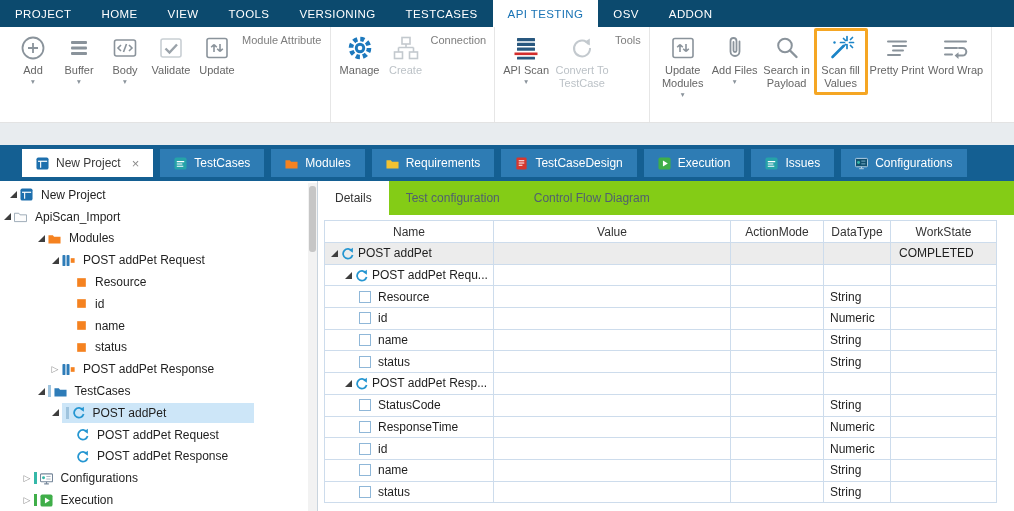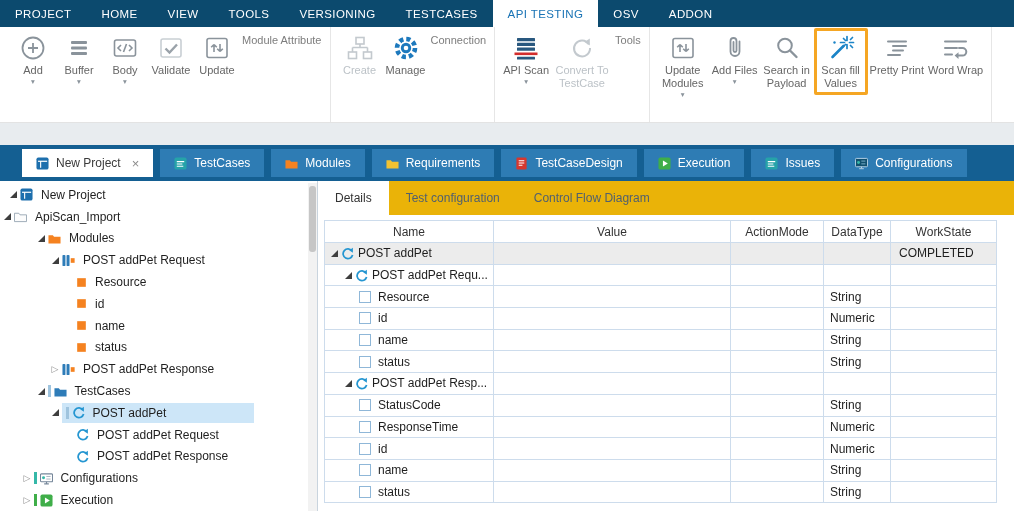--- a/index.html
+++ b/index.html
@@ -43,21 +43,21 @@
   .exp.closed{font-size:9px;color:#8f8f8f;}
   .ticon{display:flex;align-items:center;margin-right:4px;flex:none;}
   .tlabel{padding:2px 4px;}
   .sel{display:flex;align-items:center;background:#cde6f8;padding:1px 4px;width:192px;}
   .bar{display:inline-block;width:2.5px;height:12px;margin-right:3px;flex:none;}
   .bar-blue{background:#9fc4de;}.bar-teal{background:#35b8a8;}.bar-green{background:#3fae49;}
   .vscroll{position:absolute;top:2px;right:0;width:9px;bottom:0;background:#f2f2f2;}
   .vthumb{position:absolute;top:3px;left:1px;width:7px;height:66px;background:#c6c6c6;border-radius:3px;}
 
   .details-panel{flex:1;display:flex;flex-direction:column;min-width:0;}
-  .dtabs{height:34px;background:#eab308;display:flex;align-items:stretch;flex:none;}
+  .dtabs{height:34px;background:#84cc16;display:flex;align-items:stretch;flex:none;}
   .dtab{padding:0 17px;display:flex;align-items:center;font-size:12px;color:#51606e;cursor:default;}
   .dtab.active{background:#fff;color:#333;}
   .dbody{flex:1;background:#fff;padding:5px 0 0 6px;}
 
   .dgrid{display:grid;grid-template-columns:170px 237px 93px 67px 106px;}
   .cell{border-right:1px solid #cddcec;border-bottom:1px solid #cddcec;display:flex;align-items:center;font-size:12px;color:#1e1e1e;height:21.7px;overflow:hidden;white-space:nowrap;}
   .dgrid .cell:first-child{border-left:1px solid #cddcec;}
   .dheader .cell{height:23px;border-top:1px solid #cddcec;justify-content:center;color:#333;}
   .name{justify-content:flex-start;}
   .dt{padding-left:6px;}
@@ -205,45 +205,45 @@
           <span class="rlabel">
               <span>Update</span>
             </span>
         </div>
       </div>
       <div class="rgroup-label">Module Attribute</div>
     </div>
 
     <div class="rgroup">
       <div class="rbuttons">
+        <div class="rbtn">
+          <span class="ricon">
+              <svg width="30" height="30">
+                <circle cx="15" cy="15" r="9" fill="none" stroke="#1d79bd" stroke-width="4.6" stroke-dasharray="4.1 2.97"></circle>
+                <circle cx="15" cy="15" r="5.2" fill="#1d79bd"></circle>
+                <circle cx="15" cy="15" r="2.3" fill="#fff"></circle>
+              </svg>
+            </span>
+          <span class="rlabel">
+              <span>Manage</span>
+            </span>
+        </div>
         <div class="rbtn disabled">
           <span class="ricon">
               <svg width="30" height="30">
                 <g fill="none" stroke="#c3c9ce" stroke-width="1.6">
                   <rect x="11" y="4.5" width="8" height="6.5"></rect>
                   <rect x="3.5" y="19" width="8" height="6.5"></rect>
                   <rect x="18.5" y="19" width="8" height="6.5"></rect>
                   <path d="M15 11v3.5M7.5 14.5H22.5M7.5 14.5V19M22.5 14.5V19"></path>
                 </g>
               </svg>
             </span>
           <span class="rlabel">
               <span>Create</span>
-            </span>
-        </div>
-        <div class="rbtn">
-          <span class="ricon">
-              <svg width="30" height="30">
-                <circle cx="15" cy="15" r="9" fill="none" stroke="#1d79bd" stroke-width="4.6" stroke-dasharray="4.1 2.97"></circle>
-                <circle cx="15" cy="15" r="5.2" fill="#1d79bd"></circle>
-                <circle cx="15" cy="15" r="2.3" fill="#fff"></circle>
-              </svg>
-            </span>
-          <span class="rlabel">
-              <span>Manage</span>
             </span>
         </div>
       </div>
       <div class="rgroup-label">Connection</div>
     </div>
 
     <div class="rgroup">
       <div class="rbuttons">
         <div class="rbtn">
           <span class="ricon">

